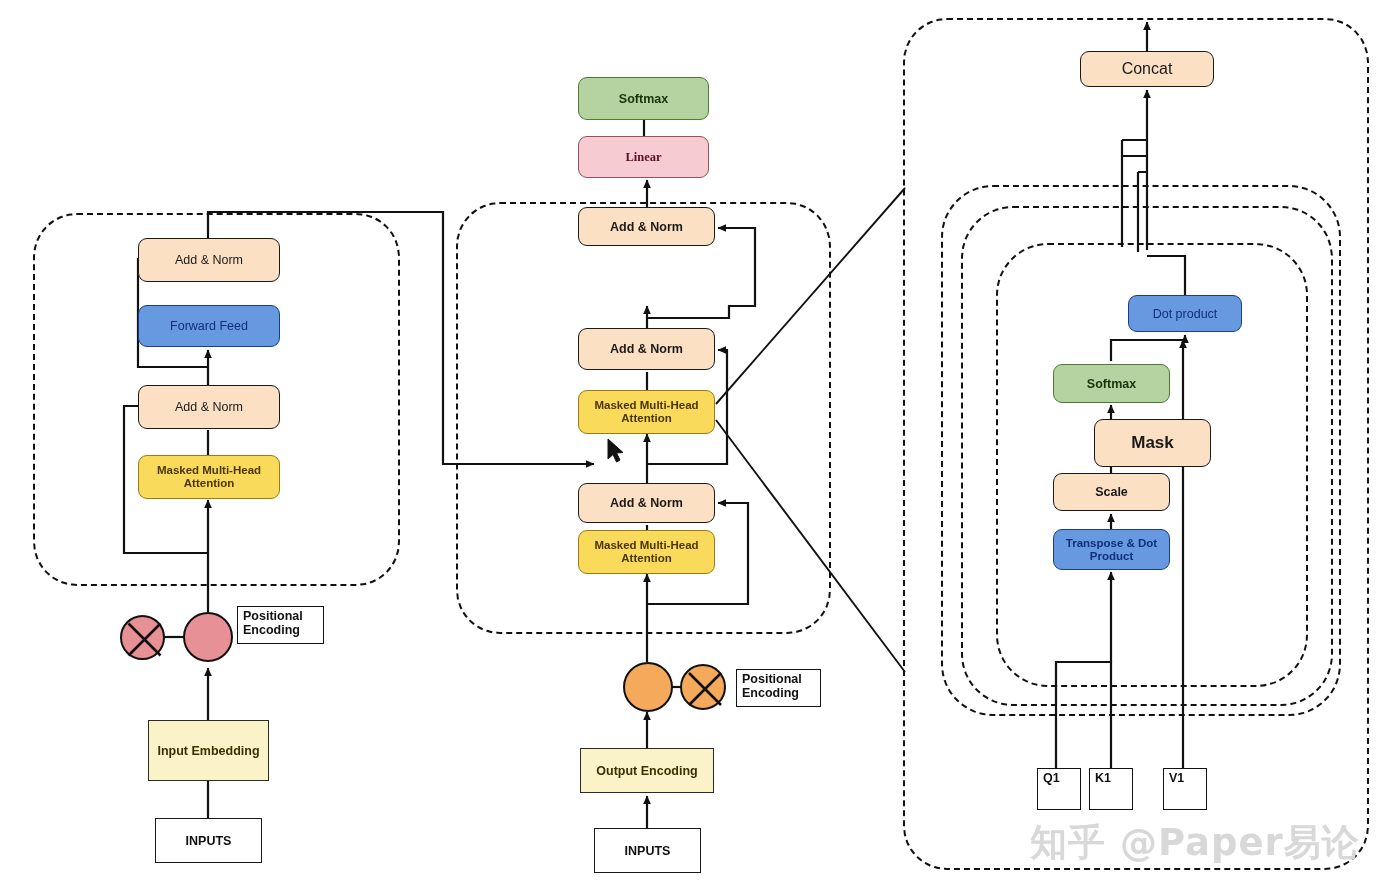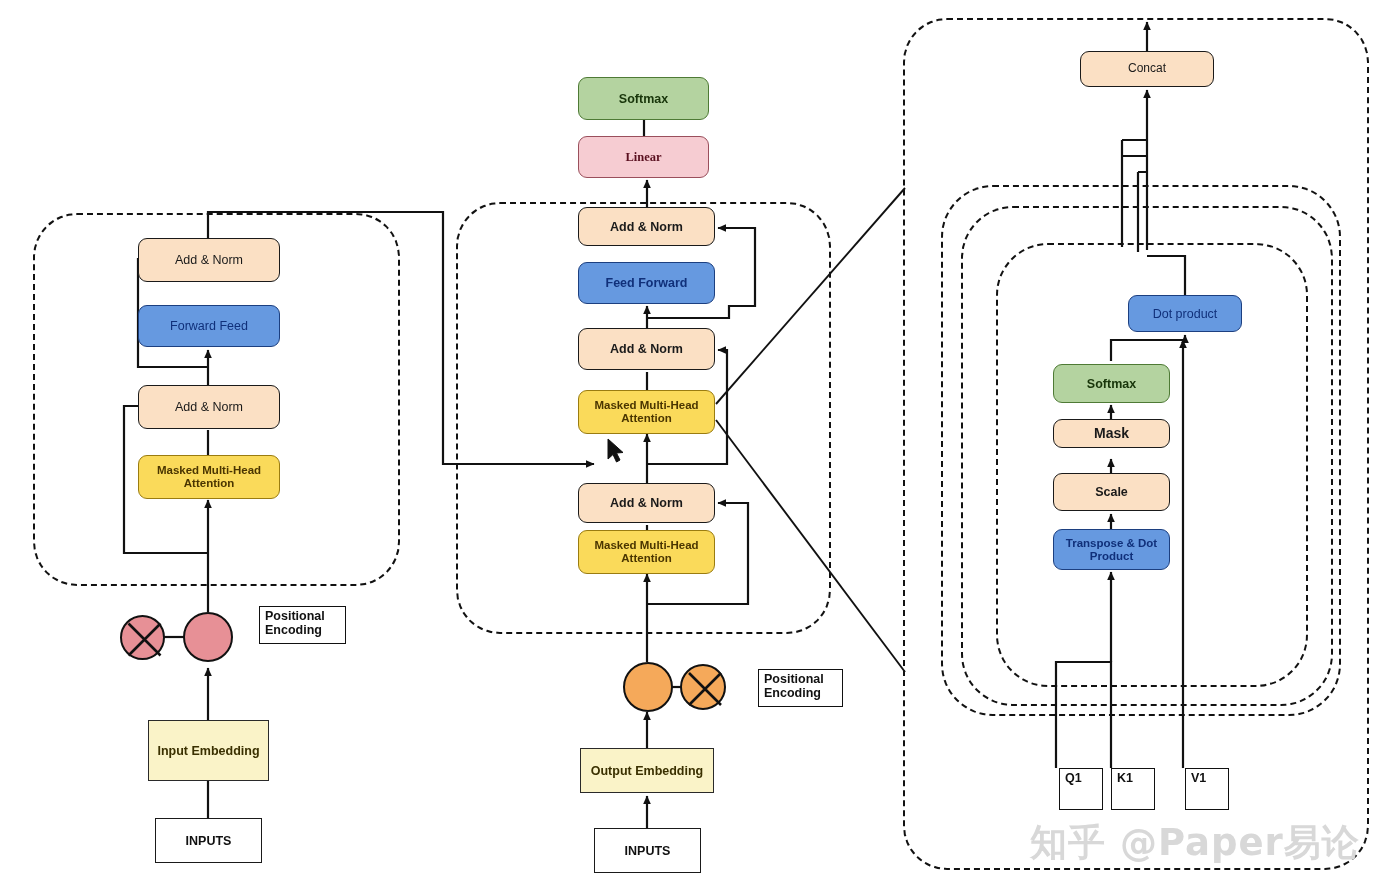--- a/index.html
+++ b/index.html
@@ -16,21 +16,21 @@
   .c-peach{background:#fbe0c4;color:#1a1a1a;}
   .c-blue{background:#6699e0;color:#10307a;border-color:#1c3f80;}
   .c-yellow{background:#fada5a;color:#4a3500;border-color:#9a7c10;}
   .c-green{background:#b4d3a0;color:#18350a;border-color:#4e7a35;}
   .c-pink{background:#f6ccd2;color:#5a1020;border-color:#9a4f5c;font-family:Liberation Serif, serif;}
   .c-cream{background:#faf3c8;color:#3a3000;border-color:#2a2a2a;}
   .c-white{background:#ffffff;color:#111111;}
   .tiny-box{position:absolute;box-sizing:border-box;background:#ffffff;
             border:1.8px solid #111;display:flex;align-items:flex-start;
             justify-content:flex-start;padding:2px 0 0 5px;font-size:12.5px;
-            font-weight:bold;color:#111;z-index:6;margin-left:22px;}
+            font-weight:bold;color:#111;z-index:6;}
 
   .circ{position:absolute;border-radius:50%;box-sizing:border-box;z-index:6;}
   .c-rose{background:#e79096;border:2.2px solid #111;}
   .c-orange{background:#f5a95a;border:2.2px solid #111;}
   .circ svg{position:absolute;left:0;top:0;}
 
   .dashbox{position:absolute;box-sizing:border-box;border:2.4px dashed #111;
            border-radius:44px;z-index:1;background:transparent;}
 
   .cursor{position:absolute;z-index:9;}
@@ -150,21 +150,20 @@
   <div class="node sq c-cream" style="left:148px;top:720px;width:121px;height:61px;font-size:12.5px;">Input Embedding</div>
 
   <div class="node sq c-white" style="left:155px;top:818px;width:107px;height:45px;font-size:12.5px;">INPUTS</div>
 
   <div class="node rnd c-green" style="left:578px;top:77px;width:131px;height:43px;font-size:12.5px;">Softmax</div>
 
   <div class="node rnd c-pink" style="left:578px;top:136px;width:131px;height:42px;font-size:12.5px;">Linear</div>
 
   <div class="node rnd c-peach" style="left:578px;top:207px;width:137px;height:39px;font-size:12.5px;">Add &amp; Norm</div>
 
-  <div class="node rnd c-blue" style="left:578px;top:262px;width:137px;height:42px;font-size:12.5px;">Feed Forward</div>
 
   <div class="node rnd c-peach" style="left:578px;top:328px;width:137px;height:42px;font-size:12.5px;">Add &amp; Norm</div>
 
   <div class="node rnd c-yellow" style="left:578px;top:390px;width:137px;height:44px;font-size:11.5px;padding:0 5px;">Masked Multi-Head Attention</div>
 
   <div class="node rnd c-peach" style="left:578px;top:483px;width:137px;height:40px;font-size:12.5px;">Add &amp; Norm</div>
 
   <div class="node rnd c-yellow" style="left:578px;top:530px;width:137px;height:44px;font-size:11.5px;padding:0 5px;">Masked Multi-Head Attention</div>
 
   <div class="circ c-orange" style="left:623px;top:662px;width:50px;height:50px;"></div>
@@ -174,31 +173,31 @@
     </svg>
   </div>
   <svg style="position:absolute;left:668px;top:680px;z-index:5;" width="20" height="14">
     <path d="M0,7 L18,7" stroke="#111" stroke-width="2.2"></path>
   </svg>
 
   <div class="tiny-box" style="left:736px;top:669px;width:85px;height:38px;">
     <span>Positional Encoding</span>
   </div>
 
-  <div class="node sq c-cream" style="left:580px;top:748px;width:134px;height:45px;font-size:12.5px;">Output Embedding</div>
+  <div class="node sq c-cream" style="left:580px;top:748px;width:134px;height:45px;font-size:12.5px;">Output Encoding</div>
 
   <div class="node sq c-white" style="left:594px;top:828px;width:107px;height:45px;font-size:12.5px;">INPUTS</div>
 
-  <div class="node rnd c-peach" style="left:1080px;top:51px;width:134px;height:36px;font-size:12px;font-weight:normal;">Concat</div>
+  <div class="node rnd c-peach" style="left:1080px;top:51px;width:134px;height:36px;font-size:16px;font-weight:normal;">Concat</div>
 
   <div class="node rnd c-blue" style="left:1128px;top:295px;width:114px;height:37px;font-size:12.5px;font-weight:normal;">Dot product</div>
 
   <div class="node rnd c-green" style="left:1053px;top:364px;width:117px;height:39px;font-size:12.5px;">Softmax</div>
 
-  <div class="node rnd c-peach" style="left:1053px;top:419px;width:117px;height:29px;font-size:14px;">Mask</div>
+  <div class="node rnd c-peach" style="left:1094px;top:419px;width:117px;height:48px;font-size:17px;">Mask</div>
 
   <div class="node rnd c-peach" style="left:1053px;top:473px;width:117px;height:38px;font-size:12.5px;">Scale</div>
 
   <div class="node rnd c-blue" style="left:1053px;top:529px;width:117px;height:41px;font-size:11.5px;padding:0 4px;">Transpose &amp; Dot Product</div>
 
   <div class="tiny-box" style="left:1037px;top:768px;width:44px;height:42px;">
     <span>Q1</span>
   </div>
   <div class="tiny-box" style="left:1089px;top:768px;width:44px;height:42px;">
     <span>K1</span>

